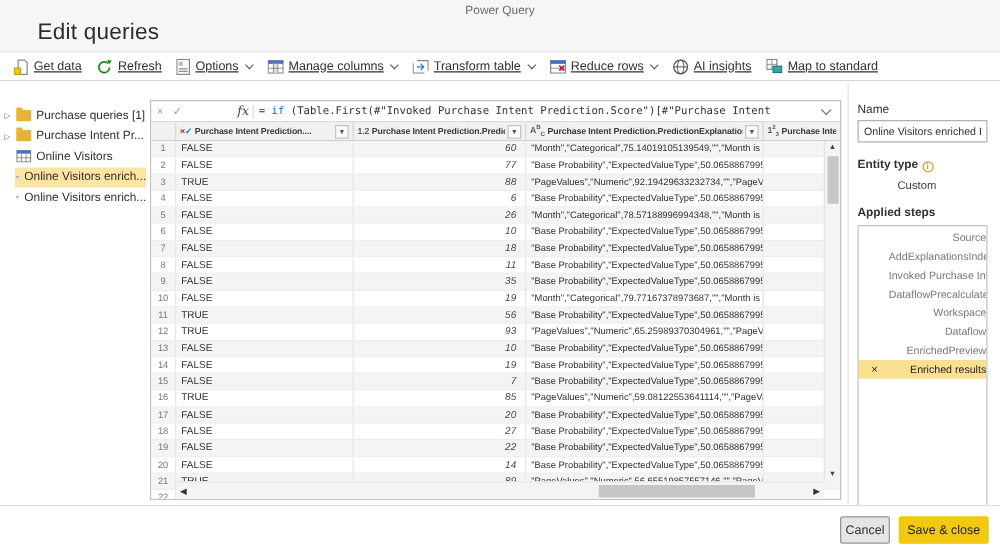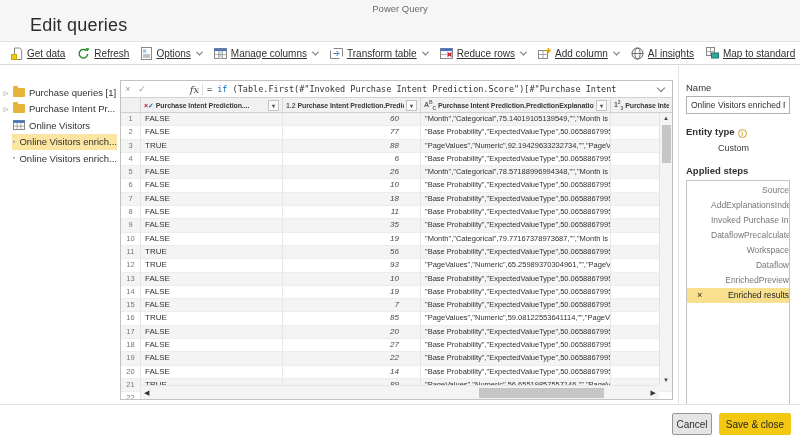--- a/index.html
+++ b/index.html
@@ -49,21 +49,21 @@
   .type-ic .t-chk { color:#0078d4; }
   .type-ic sup { font-size:5px; } .type-ic sub { font-size:5px; }
   .filter-btn { flex:0 0 auto; margin-left:auto; width:11px; height:11px; border:1px solid #c3c3c3; background:#fbfbfb; color:#555; font-size:6px; display:flex; align-items:center; justify-content:center; }
 
   .grid-rows { position:absolute; top:32px; left:0; right:0; bottom:0; overflow:hidden; font-size:8px; color:#323130; }
   .grid-row { display:flex; height:13.3px; line-height:12.5px; border-bottom:1px solid #ededed; background:#fff; }
   .grid-row:nth-child(odd) { background:#f4f4f4; }
   .cell { overflow:hidden; white-space:nowrap; border-right:1px solid #e6e6e6; }
   .c-num { width:20px; flex:0 0 auto; text-align:center; font-size:7.5px; color:#767674; }
   .c-pred { width:142px; flex:0 0 auto; padding-left:4px; }
-  .c-score { width:138px; flex:0 0 auto; text-align:right; padding-right:21px; font-style:italic; color:#3c4a52; }
+  .c-score { width:138px; flex:0 0 auto; text-align:right; padding-right:7px; font-style:italic; color:#3c4a52; }
   .c-expl { width:190px; flex:0 0 auto; padding-left:4px; font-size:7.5px; }
   .c-col4 { flex:1 1 auto; border-right:none; }
 
   .vscroll { position:absolute; top:32px; right:0; bottom:14px; width:13px; background:#f4f4f4; border-left:1px solid #e2e2e2; z-index:5; }
   .vs-up, .vs-down { position:absolute; left:0; width:100%; text-align:center; font-size:6px; color:#444; }
   .vs-up { top:2px; } .vs-down { bottom:2px; }
   .vs-thumb { position:absolute; top:12px; left:2px; width:9px; height:38px; background:#c6c6c6; }
   .hscroll { position:absolute; left:20px; right:13px; bottom:0; height:14px; background:#f4f4f4; border-top:1px solid #e6e6e6; z-index:6; }
   .hs-left, .hs-right { position:absolute; top:3px; font-size:7px; color:#333; }
   .hs-left { left:3px; } .hs-right { right:3px; }
@@ -146,30 +146,20 @@
       <span class="chev"></span>
     </div>
     <div class="tb-item">
       <svg width="13" height="11" viewBox="0 0 13 11">
           <rect x="0.5" y="0.5" width="12" height="10" fill="#fff" stroke="#8a8886"></rect>
           <rect x="0.5" y="0.5" width="12" height="2.6" fill="#4472c4"></rect>
           <line x1="0.5" y1="6.6" x2="12.5" y2="6.6" stroke="#8a8886" stroke-width="0.7"></line>
           <path d="M7.5 4.5l4 4M11.5 4.5l-4 4" stroke="#c50f1f" stroke-width="1.2"></path>
         </svg>
       <span>Reduce rows</span>
-      <span class="chev"></span>
-    </div>
-    <div class="tb-item">
-      <svg width="13" height="11" viewBox="0 0 13 11">
-          <rect x="0.5" y="2.5" width="9" height="8" fill="#fff" stroke="#8a8886"></rect>
-          <line x1="5" y1="2.5" x2="5" y2="10.5" stroke="#8a8886" stroke-width="0.7"></line>
-          <line x1="0.5" y1="6.5" x2="9.5" y2="6.5" stroke="#8a8886" stroke-width="0.7"></line>
-          <path d="M10.5 0v5M8 2.5h5" stroke="#d8a400" stroke-width="1.4"></path>
-        </svg>
-      <span>Add column</span>
       <span class="chev"></span>
     </div>
     <div class="tb-item">
       <svg width="13" height="13" viewBox="0 0 13 13">
           <circle cx="6.5" cy="6.5" r="5.5" fill="none" stroke="#555" stroke-width="1"></circle>
           <ellipse cx="6.5" cy="6.5" rx="2.6" ry="5.5" fill="none" stroke="#555" stroke-width="0.8"></ellipse>
           <line x1="1" y1="6.5" x2="12" y2="6.5" stroke="#555" stroke-width="0.8"></line>
         </svg>
       <span>AI insights</span>
     </div>

